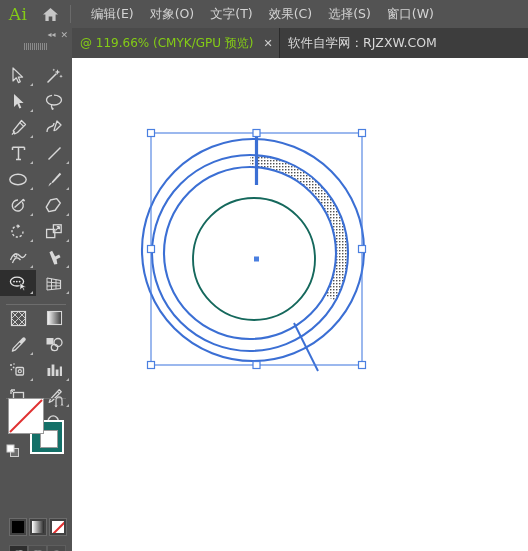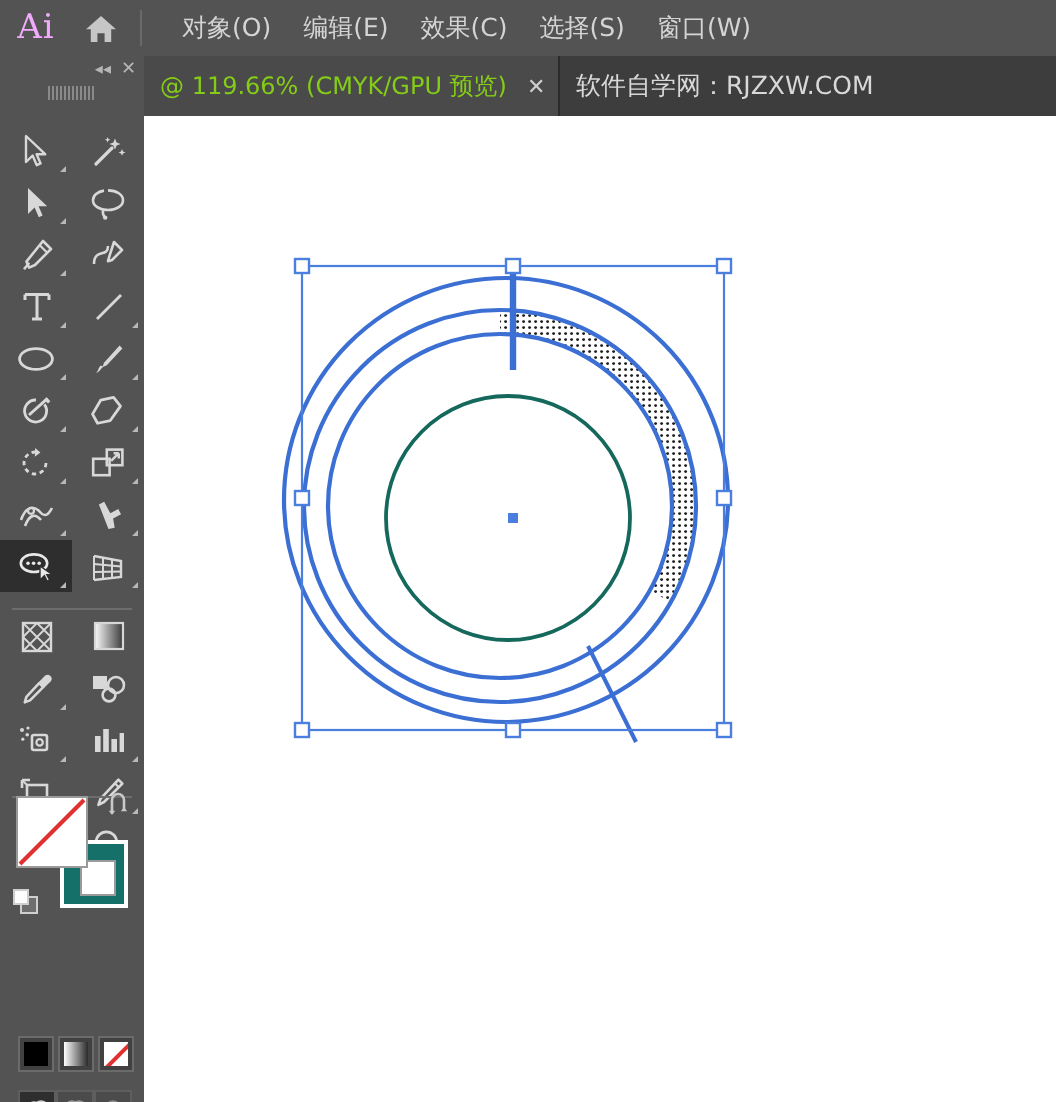--- a/index.html
+++ b/index.html
@@ -11,21 +11,21 @@
   }
   #app{position:relative;width:528px;height:551px;}
 
   
   .menubar{
     position:absolute;left:0;top:0;width:528px;height:28px;
     background:#535353;display:flex;align-items:center;
   }
   .ai-logo{
     width:36px;height:28px;display:flex;align-items:center;justify-content:center;
-    color:#f0abfc;font-size:17px;font-weight:normal;letter-spacing:.5px;
+    color:#84cc16;font-size:17px;font-weight:normal;letter-spacing:.5px;
     font-family:"DejaVu Serif","Liberation Serif",serif;
   }
   .home-btn{
     width:28px;height:28px;display:flex;align-items:center;justify-content:center;
   }
   .menu-sep{width:1px;height:18px;background:#6a6a6a;margin:0 4px 0 6px;}
   .menu-items{display:flex;align-items:center;margin-left:8px;}
   .menu-item{
     color:#d4d4d4;font-size:12.5px;padding:4px 8px;white-space:nowrap;
     cursor:default;
@@ -133,22 +133,23 @@
 
   <div class="menubar">
     <div class="ai-logo">Ai</div>
     <div class="home-btn">
       <svg width="17" height="15" viewBox="0 0 17 15" aria-hidden="true">
         <path d="M8.5 1 L16 7.6 L13.6 7.6 L13.6 14 L10.3 14 L10.3 9.6 L6.7 9.6 L6.7 14 L3.4 14 L3.4 7.6 L1 7.6 Z" fill="#c6c6c6"></path>
       </svg>
     </div>
     <div class="menu-sep"></div>
     <div class="menu-items">
+      <div class="menu-item">编辑(E)</div>
       <div class="menu-item">对象(O)</div>
-      <div class="menu-item">编辑(E)</div>
+      <div class="menu-item">文字(T)</div>
       <div class="menu-item">效果(C)</div>
       <div class="menu-item">选择(S)</div>
       <div class="menu-item">窗口(W)</div>
     </div>
   </div>
 
   <div class="tabbar">
 
     <div class="panel-stub">
       <div class="stub-ctrls">

